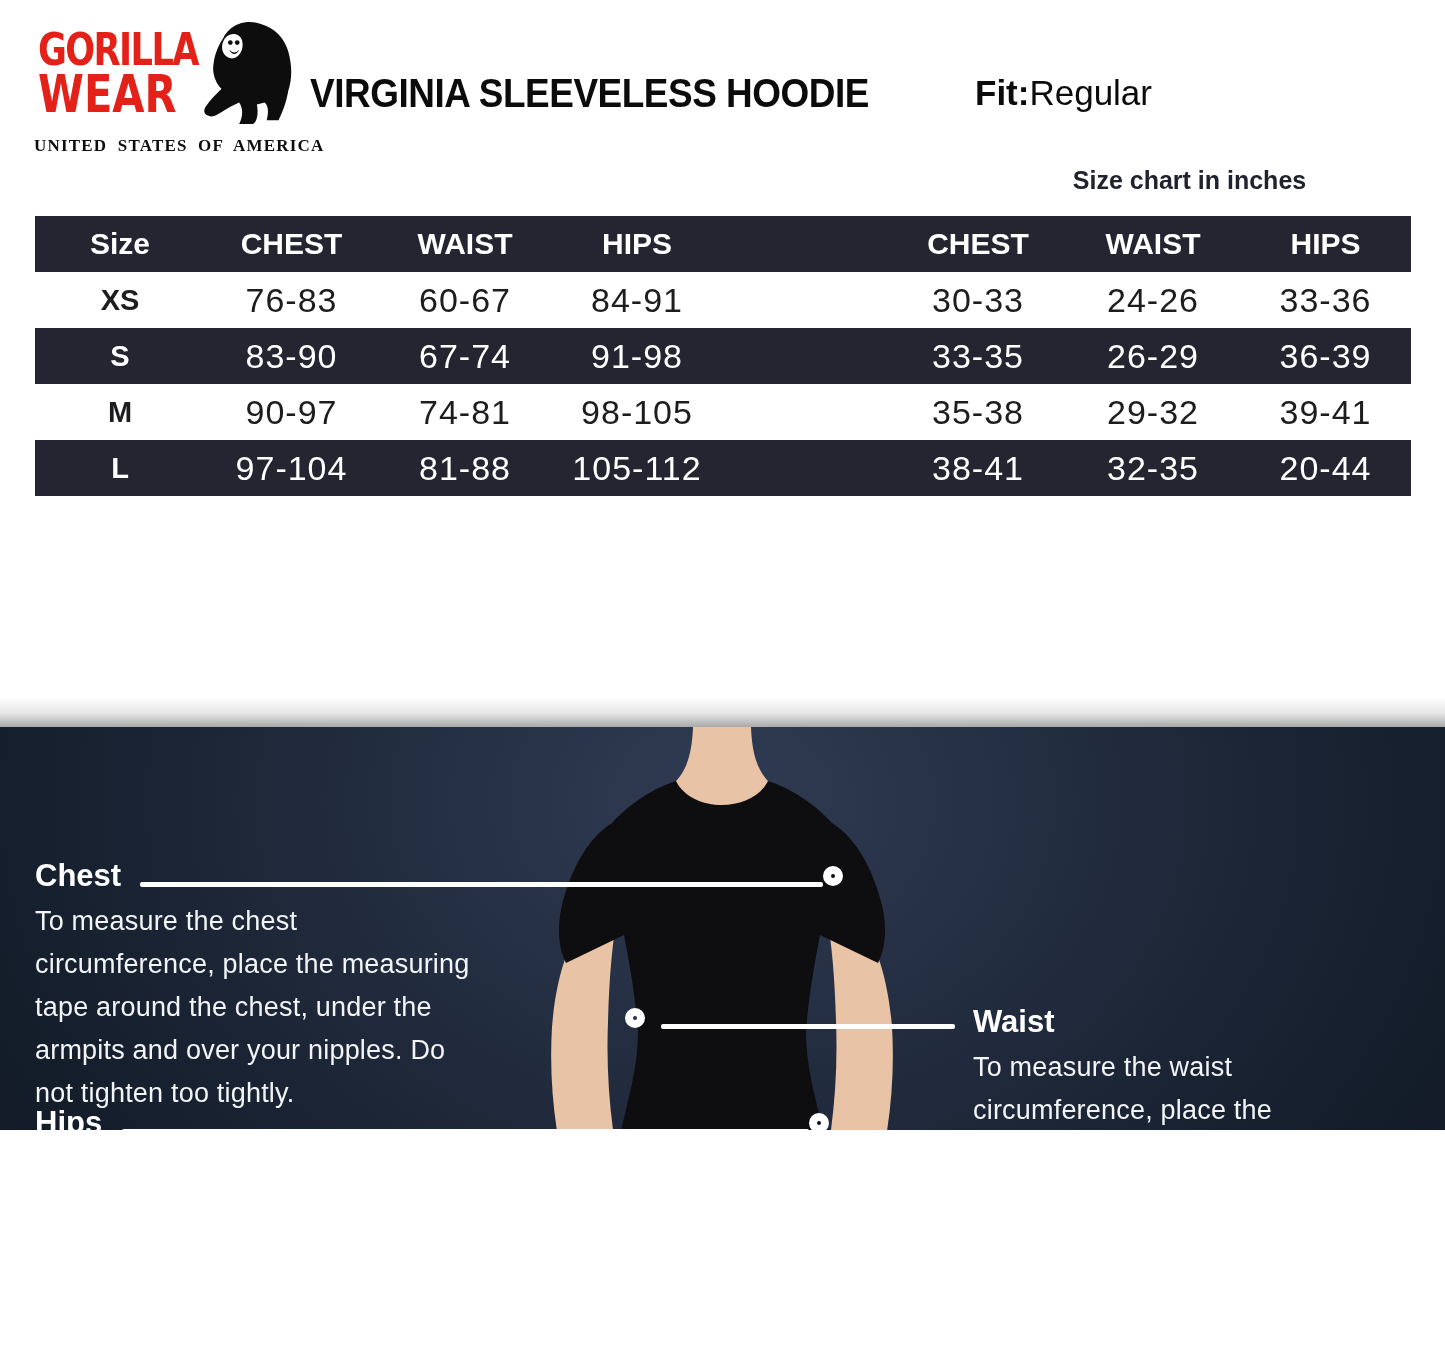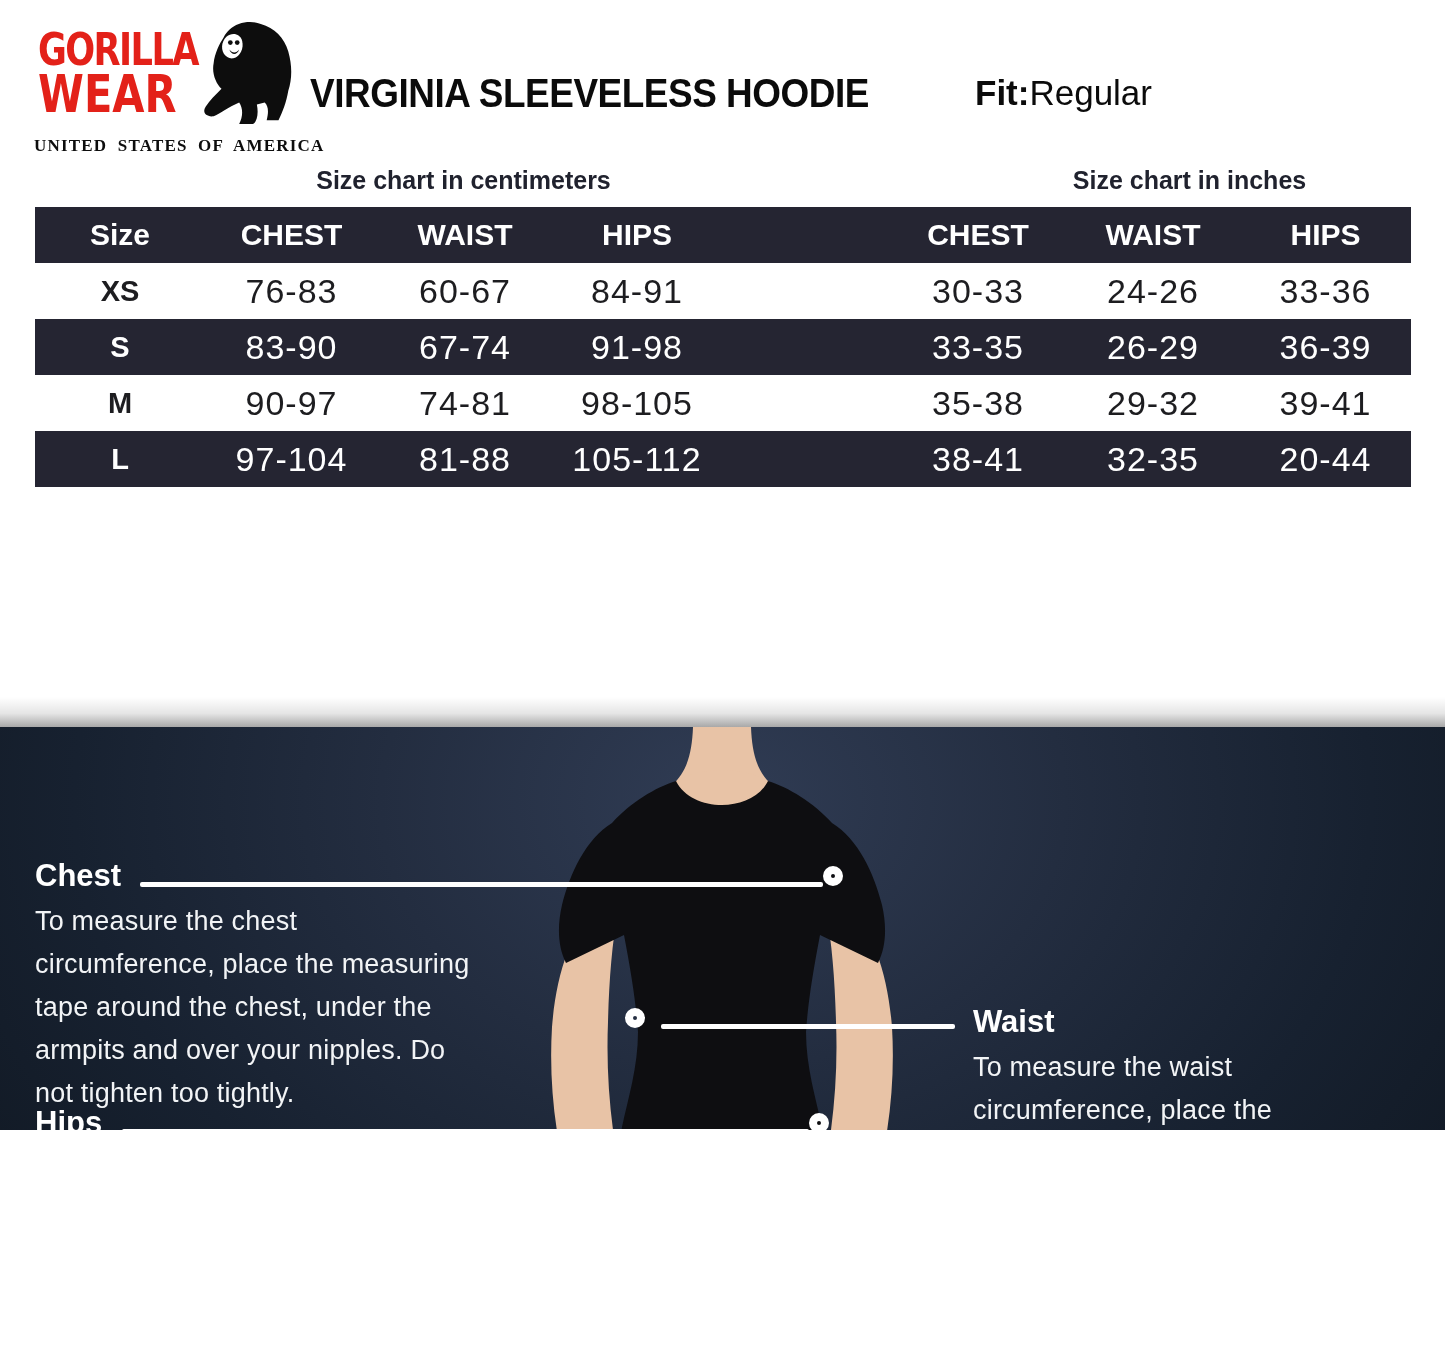--- a/index.html
+++ b/index.html
@@ -43,21 +43,21 @@
 
   
   .chart-title {
     position:absolute; top:166px; font-size:25px; font-weight:700; color:#20222e;
     text-align:center;
   }
   .chart-title.cm { left:205px; width:517px; }
   .chart-title.inch { left:929px; width:521px; }
 
   
-  .sizetable { position:absolute; left:35px; top:207px; width:1376px; }
+  .sizetable { position:absolute; left:35px; top:216px; width:1376px; }
   .trow { display:flex; height:56px; align-items:center; }
   .trow span { display:block; text-align:center; }
   .trow span:nth-child(1){ width:170px; }
   .trow span:nth-child(2){ width:173px; }
   .trow span:nth-child(3){ width:174px; }
   .trow span:nth-child(4){ width:170px; margin-right:168px; }
   .trow span:nth-child(5){ width:176px; }
   .trow span:nth-child(6){ width:174px; }
   .trow span:nth-child(7){ width:171px; }
   .trow.dark { background:#252532; color:#ffffff; }
@@ -115,21 +115,20 @@
       <path fill="#0d0d0d" d="M30,30 C33,34 37,34 40,30 C38,36 32,36 30,30 Z"></path>
     </svg>
     <div class="logo-tagline">UNITED STATES OF AMERICA</div>
   </div>
 
   <h1 class="page-title">VIRGINIA SLEEVELESS HOODIE</h1>
   <div class="fit-line">
     <span class="fit-label">Fit:</span><span class="fit-value">Regular</span>
   </div>
 
-  <div class="chart-title cm">Size chart in centimeters</div>
   <div class="chart-title inch">Size chart in inches</div>
 
   <div class="sizetable">
     <div class="trow head">
       <span>Size</span>
       <span>CHEST</span>
       <span>WAIST</span>
       <span>HIPS</span>
       <span>CHEST</span>
       <span>WAIST</span>

